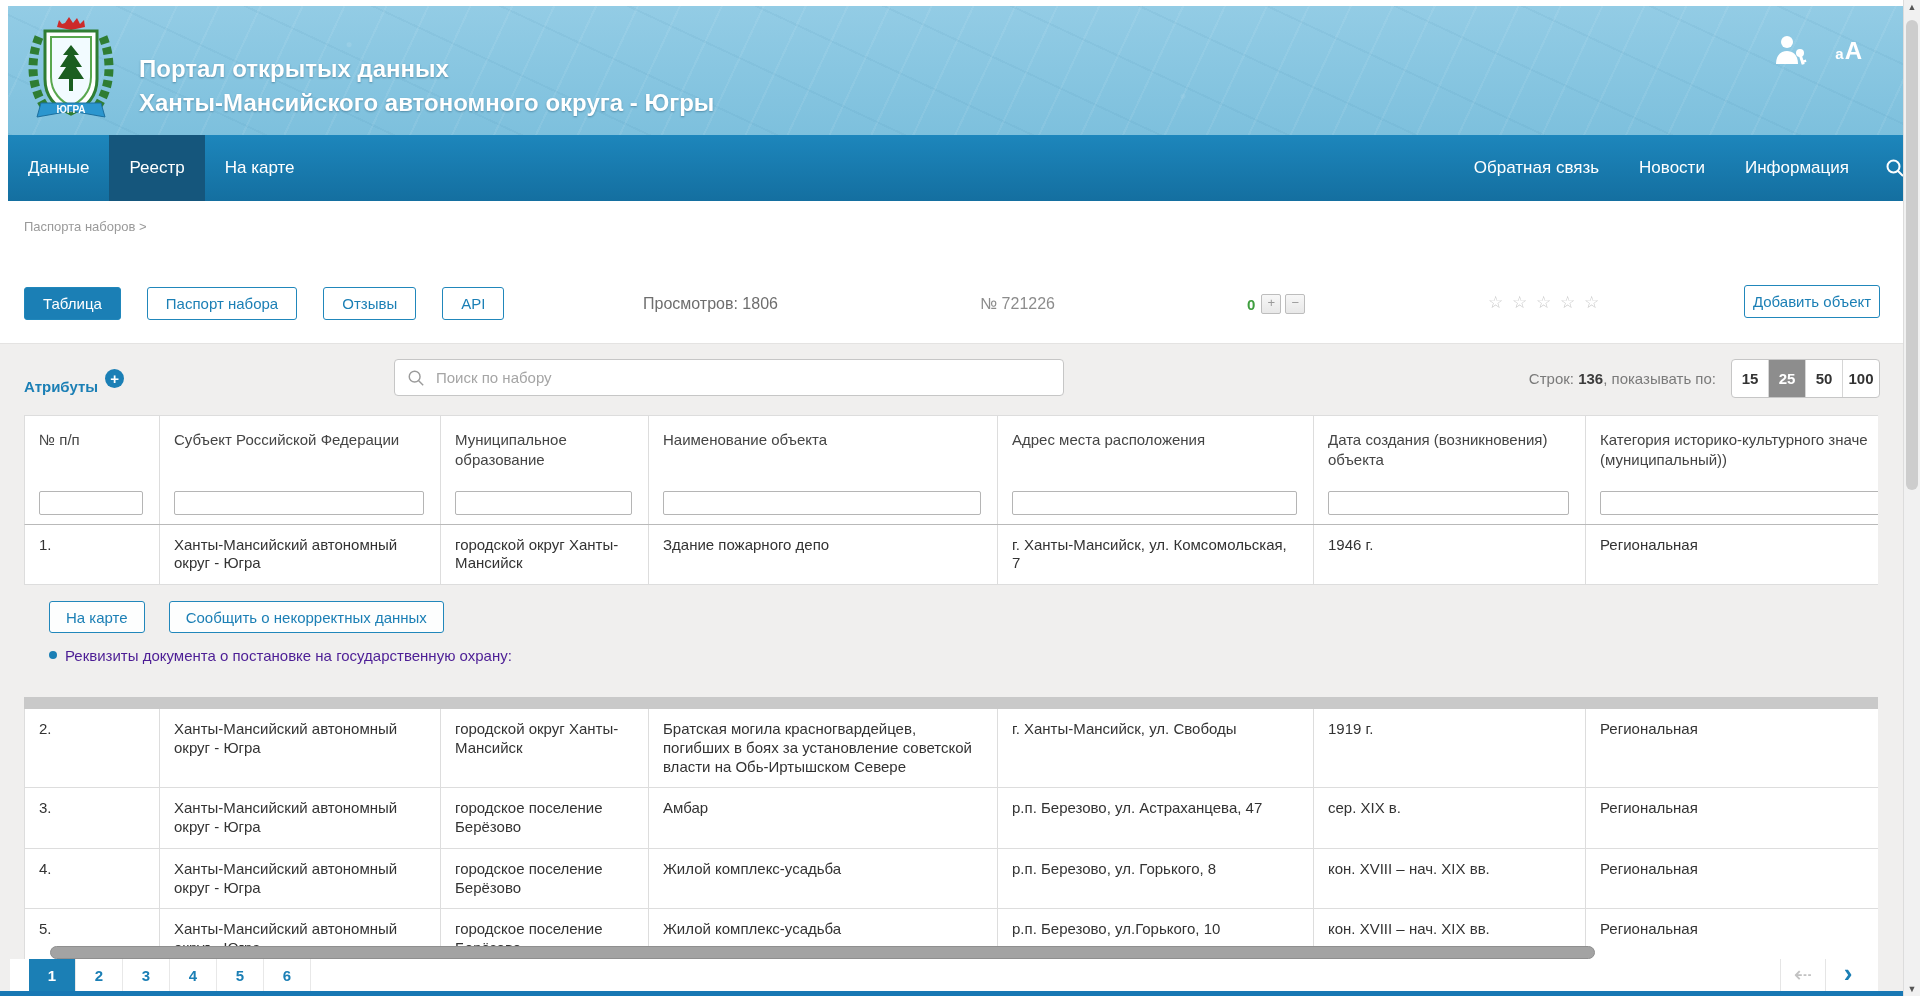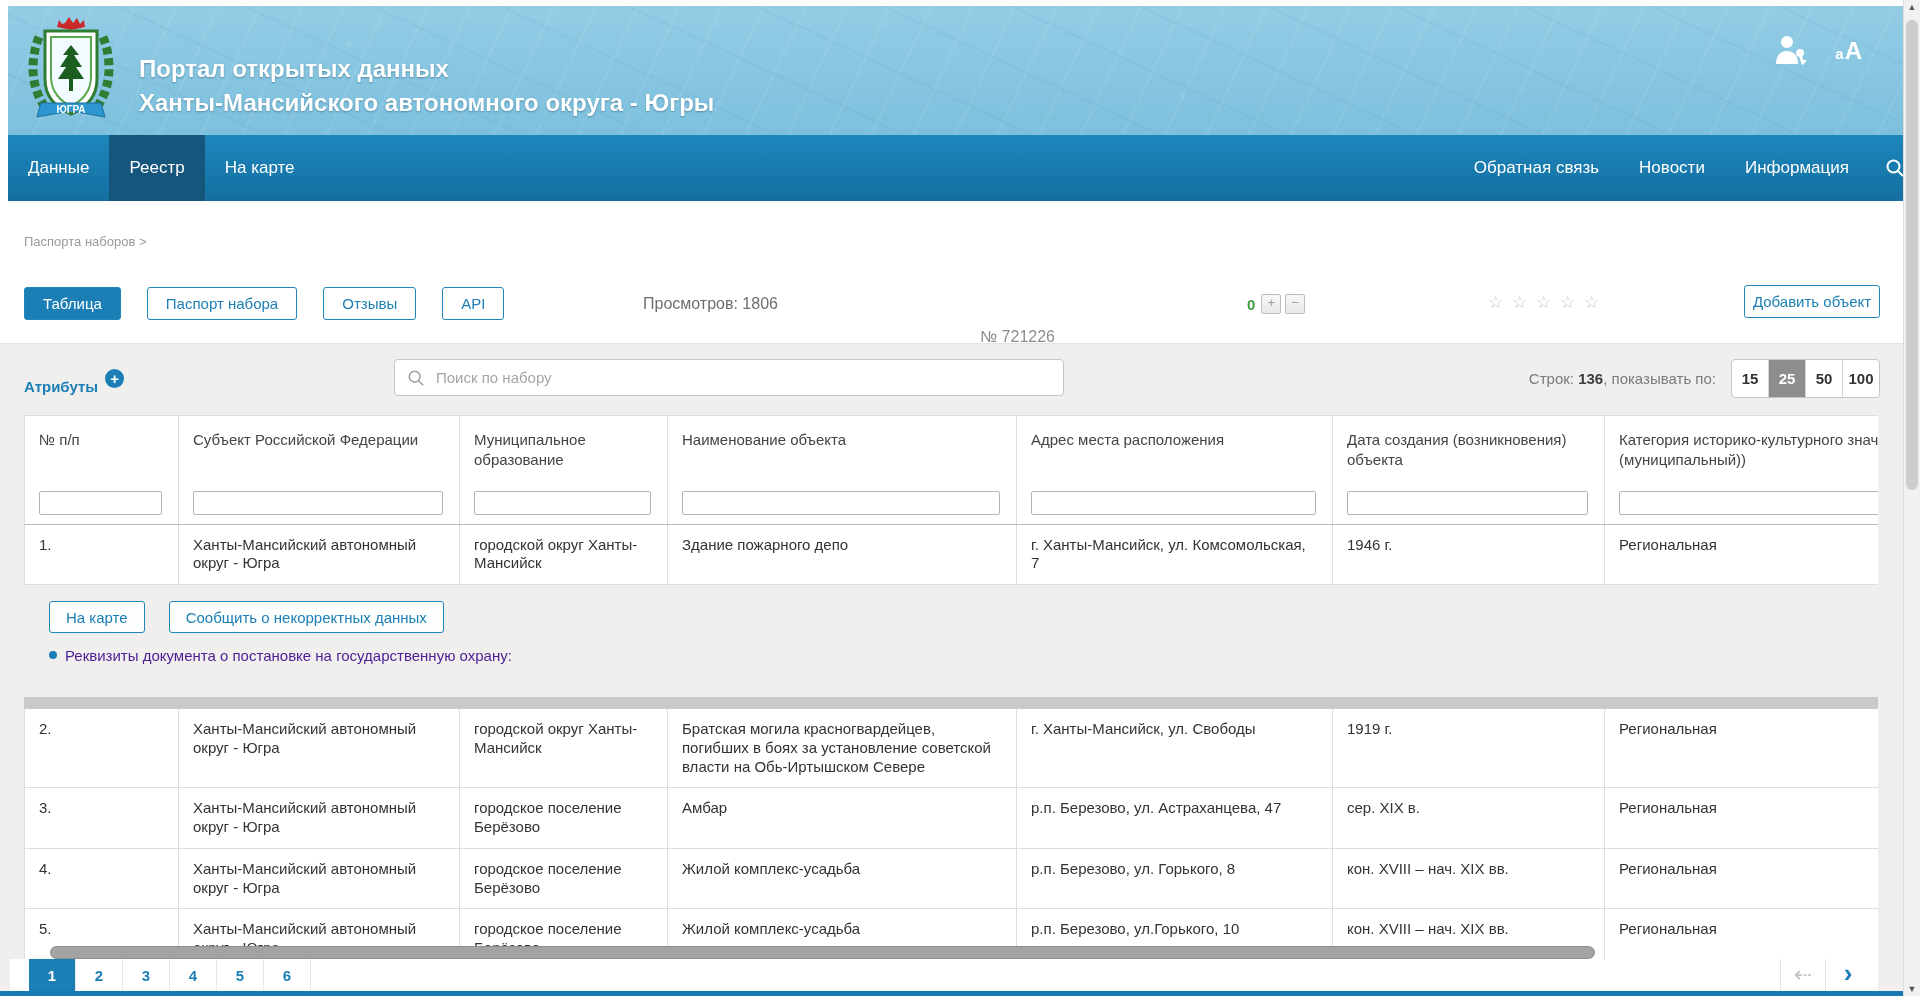--- a/index.html
+++ b/index.html
@@ -23,29 +23,29 @@
   .font-toggle .fs-l{font-size:24px;}
   
   .nav{position:absolute;left:8px;top:135px;width:1895px;height:66px;
        background:linear-gradient(180deg,#1d86bc,#146fa0);padding-left:48px;}
   .nav-l{position:absolute;left:0;top:0;height:66px;display:flex;}
   .nav-r{position:absolute;right:30px;top:0;height:66px;display:flex;align-items:center;}
   .nav-item{color:#fff;font-size:17px;line-height:66px;padding:0 20px;cursor:pointer;white-space:nowrap;}
   .nav-item.active{background:var(--navactive,#15567c);}
   .nav-search{padding:0 16px;cursor:pointer;display:flex;align-items:center;height:66px;}
   
-  .crumb{position:absolute;left:24px;top:234px;font-size:13px;color:#9a9a9a;cursor:pointer;}
+  .crumb{position:absolute;left:24px;top:219px;font-size:13px;color:#9a9a9a;cursor:pointer;}
   .page-h1{position:absolute;left:24px;top:244px;font-size:20px;font-weight:bold;color:#1b1b1b;}
   
   .tabs{position:absolute;left:24px;top:287px;display:flex;gap:26px;justify-content:space-between;}
   .tab{font-size:15px;color:var(--accent,#1b7fb5);background:#fff;border:1px solid #2187bb;
        border-radius:3px;height:33px;padding:0 18px;cursor:pointer;font-family:inherit;}
   .tab.active{background:var(--accent,#1b7fb5);color:#fff;}
   .views{position:absolute;left:643px;top:295px;font-size:16px;color:#6e6e6e;}
-  .ds-num{position:absolute;left:980px;top:295px;font-size:16px;color:#8c8c8c;margin-top:33px;}
+  .ds-num{position:absolute;left:980px;top:295px;font-size:16px;color:#8c8c8c;}
   .vote{position:absolute;left:1247px;top:294px;display:flex;align-items:center;gap:4px;}
   .vote-val{color:var(--green,#3f9e3f);font-size:15px;font-weight:bold;margin-right:2px;}
   .vote-btn{width:18px;height:18px;background:linear-gradient(#f7f7f7,#e8e8e8);border:1px solid #bdbdbd;
             color:#9a9a9a;font-size:13px;line-height:16px;text-align:center;border-radius:2px;cursor:pointer;}
   .stars{position:absolute;left:1488px;top:292px;color:#c9c9c9;font-size:17px;letter-spacing:2px;cursor:pointer;}
   .add-btn{position:absolute;left:1744px;top:285px;width:136px;height:33px;background:#fff;
            border:1px solid #2187bb;border-radius:3px;color:var(--accent,#1b7fb5);font-size:15px;
            cursor:pointer;font-family:inherit;}
   
   .section{position:absolute;left:0;top:343px;width:1903px;height:653px;background:#f0efee;
@@ -64,21 +64,21 @@
          border-radius:4px;overflow:hidden;background:#fff;}
   .size-btn{width:36px;height:37px;line-height:37px;text-align:center;font-size:15px;font-weight:bold;
             color:#333;border-left:1px solid #d6d6d6;cursor:pointer;}
   .size-btn:first-child{border-left:none;}
   .size-btn.active{background:var(--sizeactive,#8d8d8d);color:#fff;}
   
   .twrap{position:absolute;left:24px;top:71px;width:1854px;height:546px;overflow:hidden;}
   .tinner{width:2040px;}
   .row{display:flex;width:2040px;box-sizing:border-box;}
   .row > *{box-sizing:border-box;flex-shrink:0;border-right:1px solid #ddd;padding:12px 14px;}
-  .row > :nth-child(1){width:154px;}
+  .row > :nth-child(1){width:135px;}
   .row > :nth-child(2){width:281px;}
   .row > :nth-child(3){width:208px;}
   .row > :nth-child(4){width:349px;}
   .row > :nth-child(5){width:316px;}
   .row > :nth-child(6){width:272px;}
   .row > :nth-child(7){width:460px;}
   .thead{background:#fff;border-top:1px solid #ddd;border-left:1px solid #ddd;min-height:61px;}
   .th{font-size:15px;color:#444;line-height:1.35;white-space:pre-line;padding-top:14px;}
   .tfilter{background:#fff;border-left:1px solid #ddd;border-bottom:1px solid #b9b9b9;min-height:42px;}
   .tfilter .td{padding:8px 14px;}

